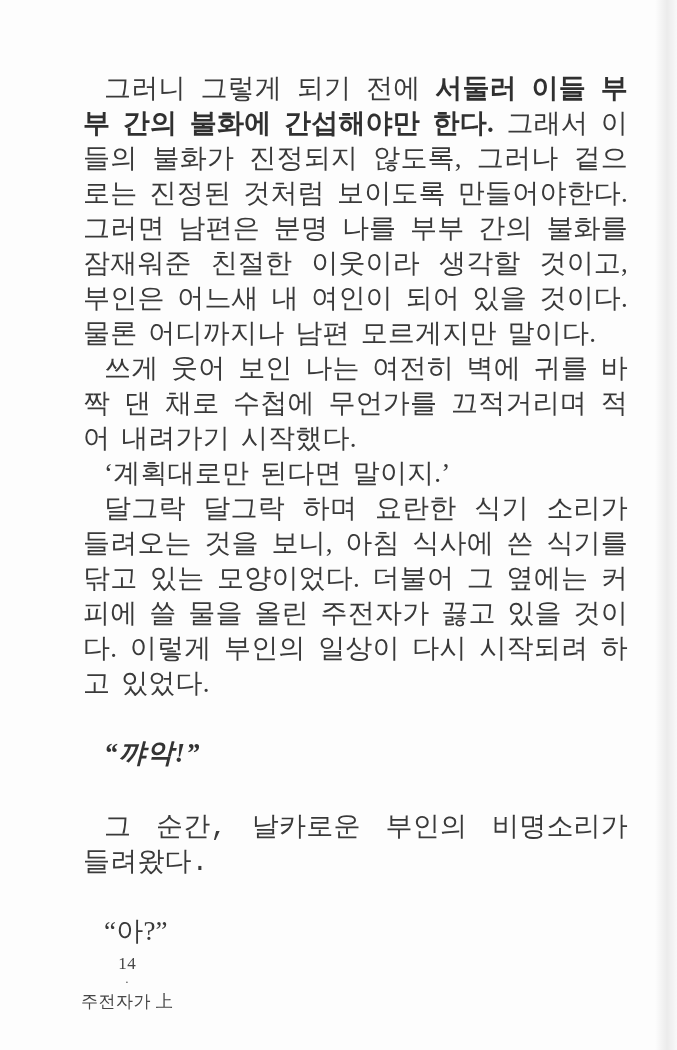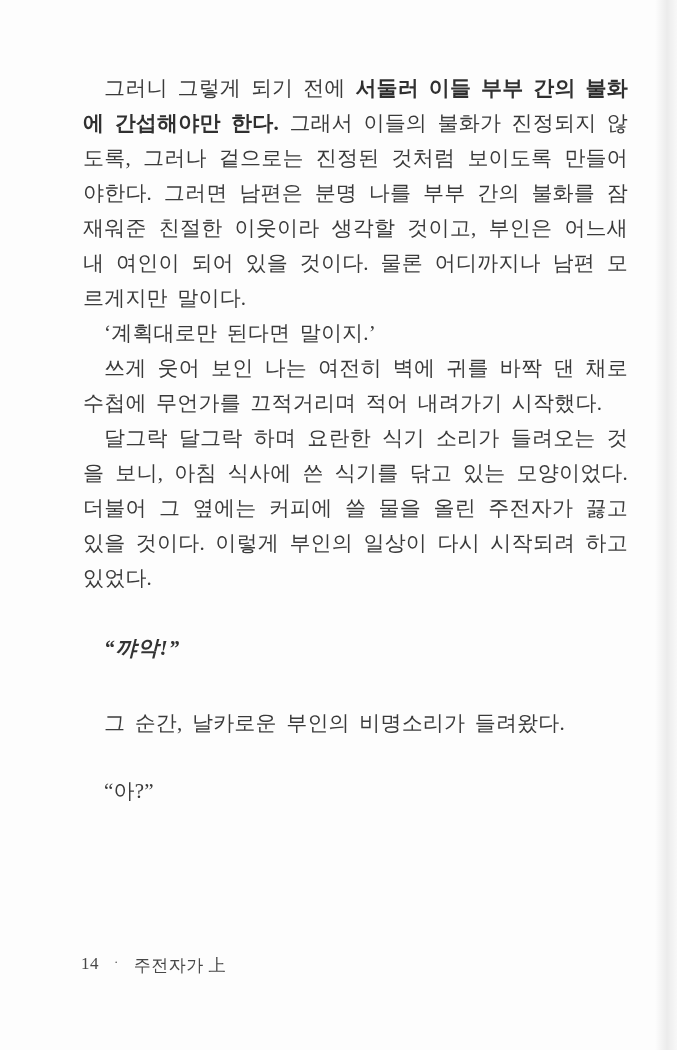--- a/index.html
+++ b/index.html
@@ -29,70 +29,72 @@
     pointer-events: none;
   }
   .text-block {
     position: absolute;
     left: 83px;
     top: 71px;
     width: 545px;
   }
   .text-block p {
     margin: 0;
-    font-size: 21px;
+    font-size: 27px;
     line-height: 35px;
     color: #3a3a3a;
     text-align: justify;
     text-indent: 21px;
     word-spacing: 4px;
     letter-spacing: 0.2px;
   }
   .text-block p .bold {
     font-weight: 700;
     color: #303030;
   }
   p.scream {
     margin-top: 35px;
     font-weight: 700;
     font-style: italic;
     letter-spacing: 1px;
     color: #333333;
   }
   p.after-scream {
     margin-top: 40px;
+    font-family: Liberation Mono, monospace;
   }
   p.last-line {
     margin-top: 33px;
   }
   .footer {
     position: absolute;
     left: 81px;
     top: 954px;
     display: flex;
-    align-items: flex-start;
+    align-items: center;
     font-size: 17px;
     color: #474747;
     letter-spacing: 0.5px;
+    flex-direction: column;
   }
   .footer .sep {
     margin: 0 15px;
     font-size: 13px;
     color: #555555;
   }
 </style>
 </head>
 <body>
 
 <div class="page">
 
   <main class="text-block">
     <p><span>그러니 그렇게 되기 전에 </span><span class="bold">서둘러 이들 부부 간의 불화에 간섭해야만 한다.</span><span> 그래서 이들의 불화가 진정되지 않도록, 그러나 겉으로는 진정된 것처럼 보이도록 만들어야한다. 그러면 남편은 분명 나를 부부 간의 불화를 잠재워준 친절한 이웃이라 생각할 것이고, 부인은 어느새 내 여인이 되어 있을 것이다. 물론 어디까지나 남편 모르게지만 말이다.</span></p>
+    <p>쓰게 웃어 보인 나는 여전히 벽에 귀를 바짝 댄 채로 수첩에 무언가를 끄적거리며 적어 내려가기 시작했다.</p>
     <p>‘계획대로만 된다면 말이지.’</p>
-    <p>쓰게 웃어 보인 나는 여전히 벽에 귀를 바짝 댄 채로 수첩에 무언가를 끄적거리며 적어 내려가기 시작했다.</p>
     <p>달그락 달그락 하며 요란한 식기 소리가 들려오는 것을 보니, 아침 식사에 쓴 식기를 닦고 있는 모양이었다. 더불어 그 옆에는 커피에 쓸 물을 올린 주전자가 끓고 있을 것이다. 이렇게 부인의 일상이 다시 시작되려 하고 있었다.</p>
     <p class="scream">“꺄악!”</p>
     <p class="after-scream">그 순간, 날카로운 부인의 비명소리가 들려왔다.</p>
     <p class="last-line">“아?”</p>
   </main>
 
   <footer class="footer">
     <span>14</span>
     <span class="sep">·</span>
     <span>주전자가 上</span>

